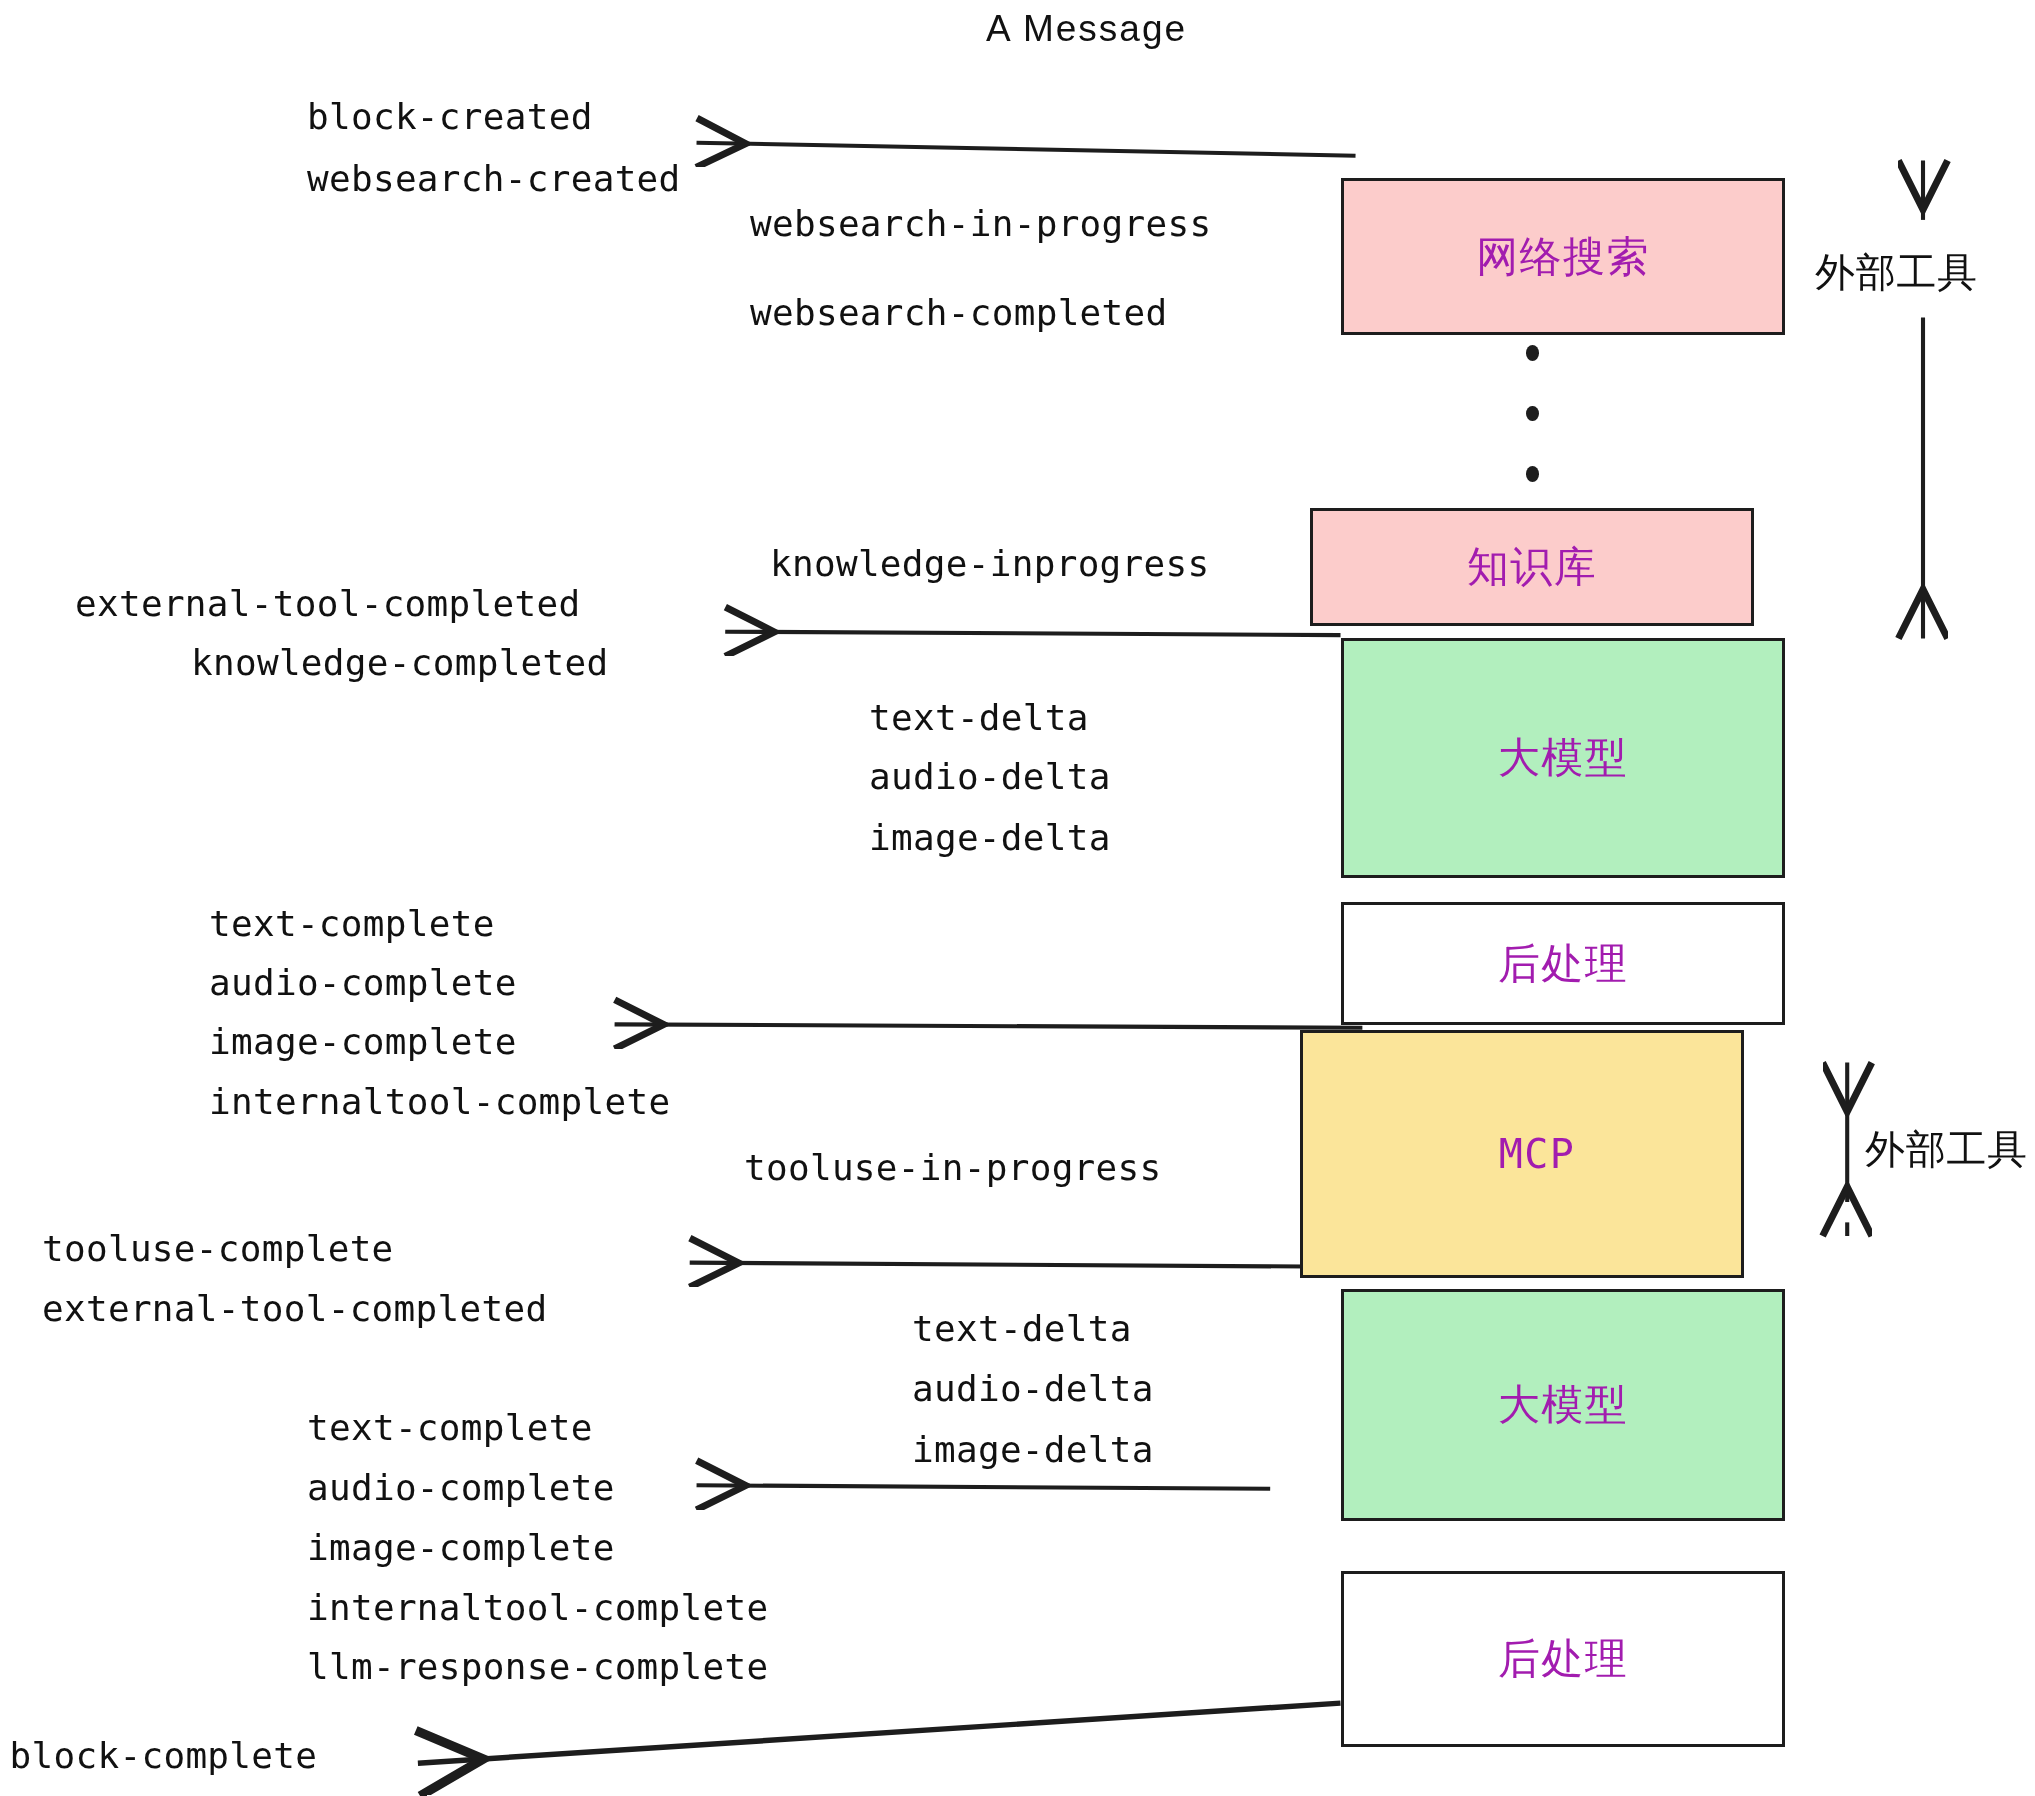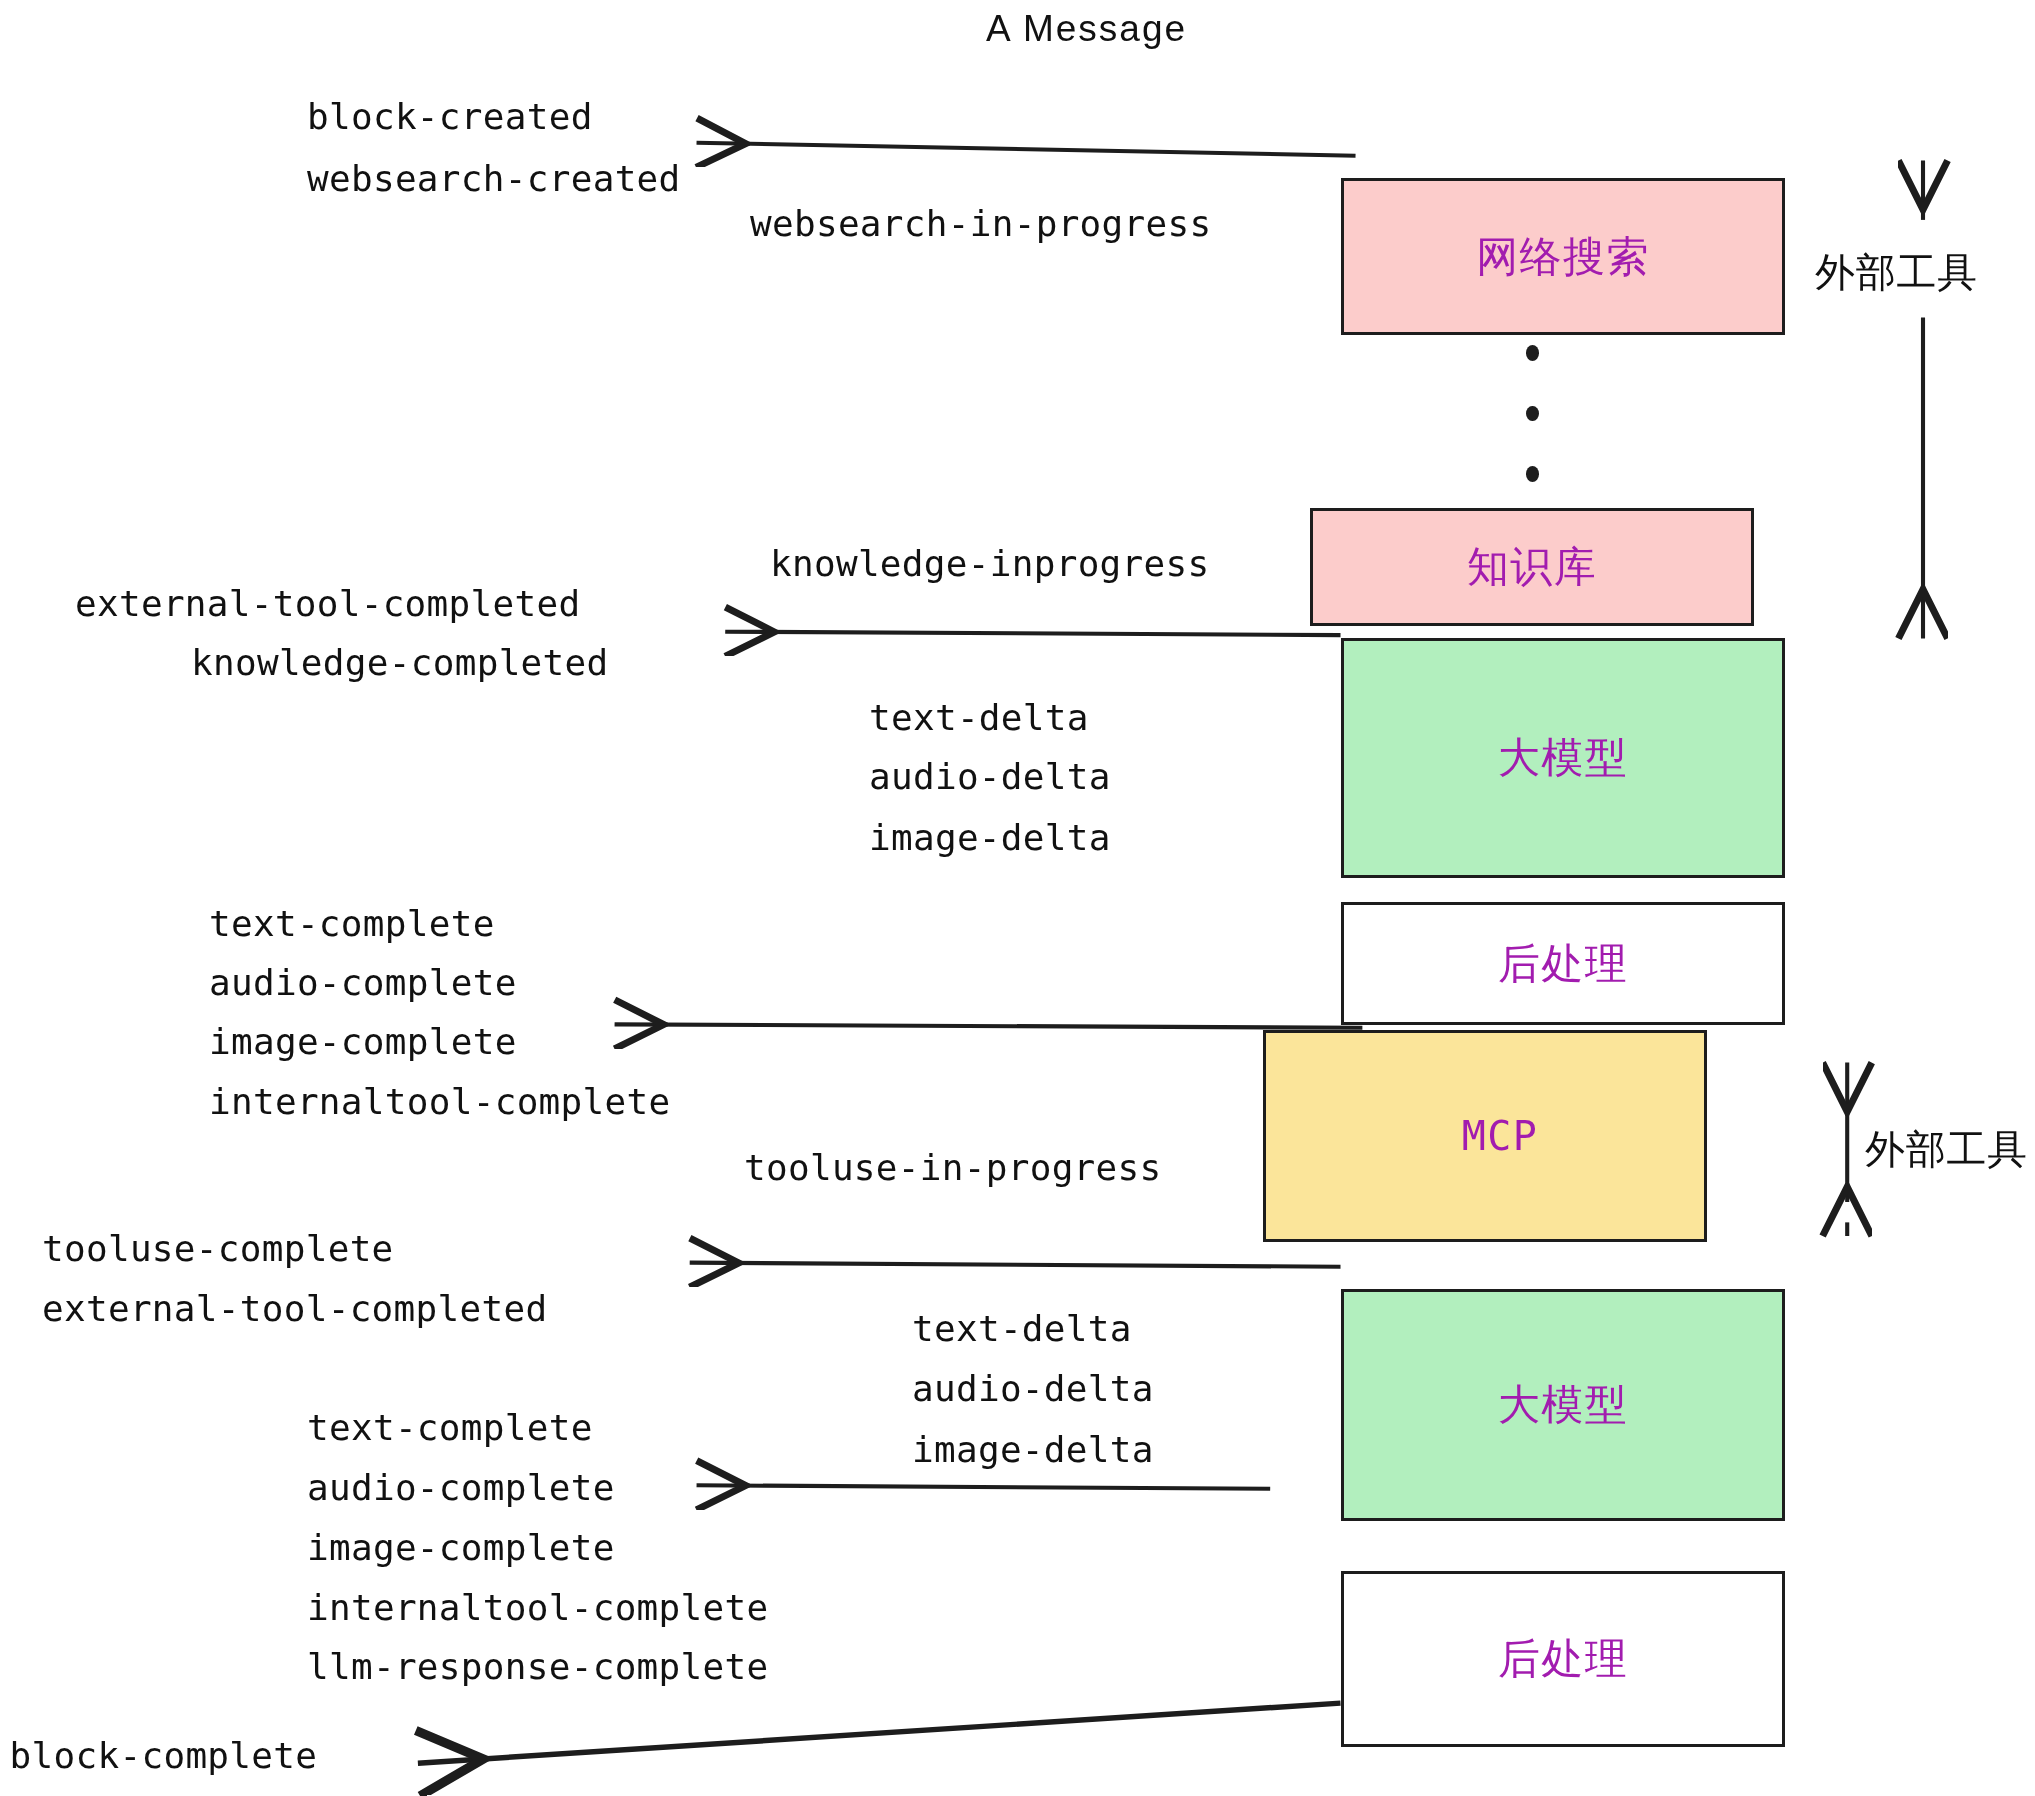--- a/index.html
+++ b/index.html
@@ -114,38 +114,39 @@
   </div>
 
   <div class="box" style="left:1341px;top:638px;width:444px;height:240px;background:#B2EFBE;">
     <span>大模型</span>
   </div>
 
   <div class="box" style="left:1341px;top:902px;width:444px;height:123px;background:#FFFFFF;">
     <span>后处理</span>
   </div>
 
-  <div class="box mono" style="left:1263px;top:1030px;width:444px;height:212px;background:#FBE59A;padding-left:30px;">
+  <div class="box mono" style="left:1300px;top:1030px;width:444px;height:248px;background:#FBE59A;padding-left:30px;">
     <span>MCP</span>
   </div>
 
   <div class="box" style="left:1341px;top:1289px;width:444px;height:232px;background:#B2EFBE;">
     <span>大模型</span>
   </div>
 
   <div class="box" style="left:1341px;top:1571px;width:444px;height:176px;background:#FFFFFF;">
     <span>后处理</span>
   </div>
 
   <div class="side" style="left:1815px;top:245px;">外部工具</div>
   <div class="side" style="left:1865px;top:1122px;">外部工具</div>
 
   <div class="lbl" style="left:307px;top:99px;">block-created</div>
   <div class="lbl" style="left:307px;top:161px;">websearch-created</div>
   <div class="lbl" style="left:750px;top:206px;">websearch-in-progress</div>
+  <div class="lbl" style="left:750px;top:295px;">websearch-completed</div>
 
   <div class="lbl" style="left:770px;top:546px;">knowledge-inprogress</div>
   <div class="lbl" style="left:75px;top:586px;">external-tool-completed</div>
   <div class="lbl" style="left:191px;top:645px;">knowledge-completed</div>
 
   <div class="lbl" style="left:869px;top:700px;">text-delta</div>
   <div class="lbl" style="left:869px;top:759px;">audio-delta</div>
   <div class="lbl" style="left:869px;top:820px;">image-delta</div>
 
   <div class="lbl" style="left:209px;top:906px;">text-complete</div>

